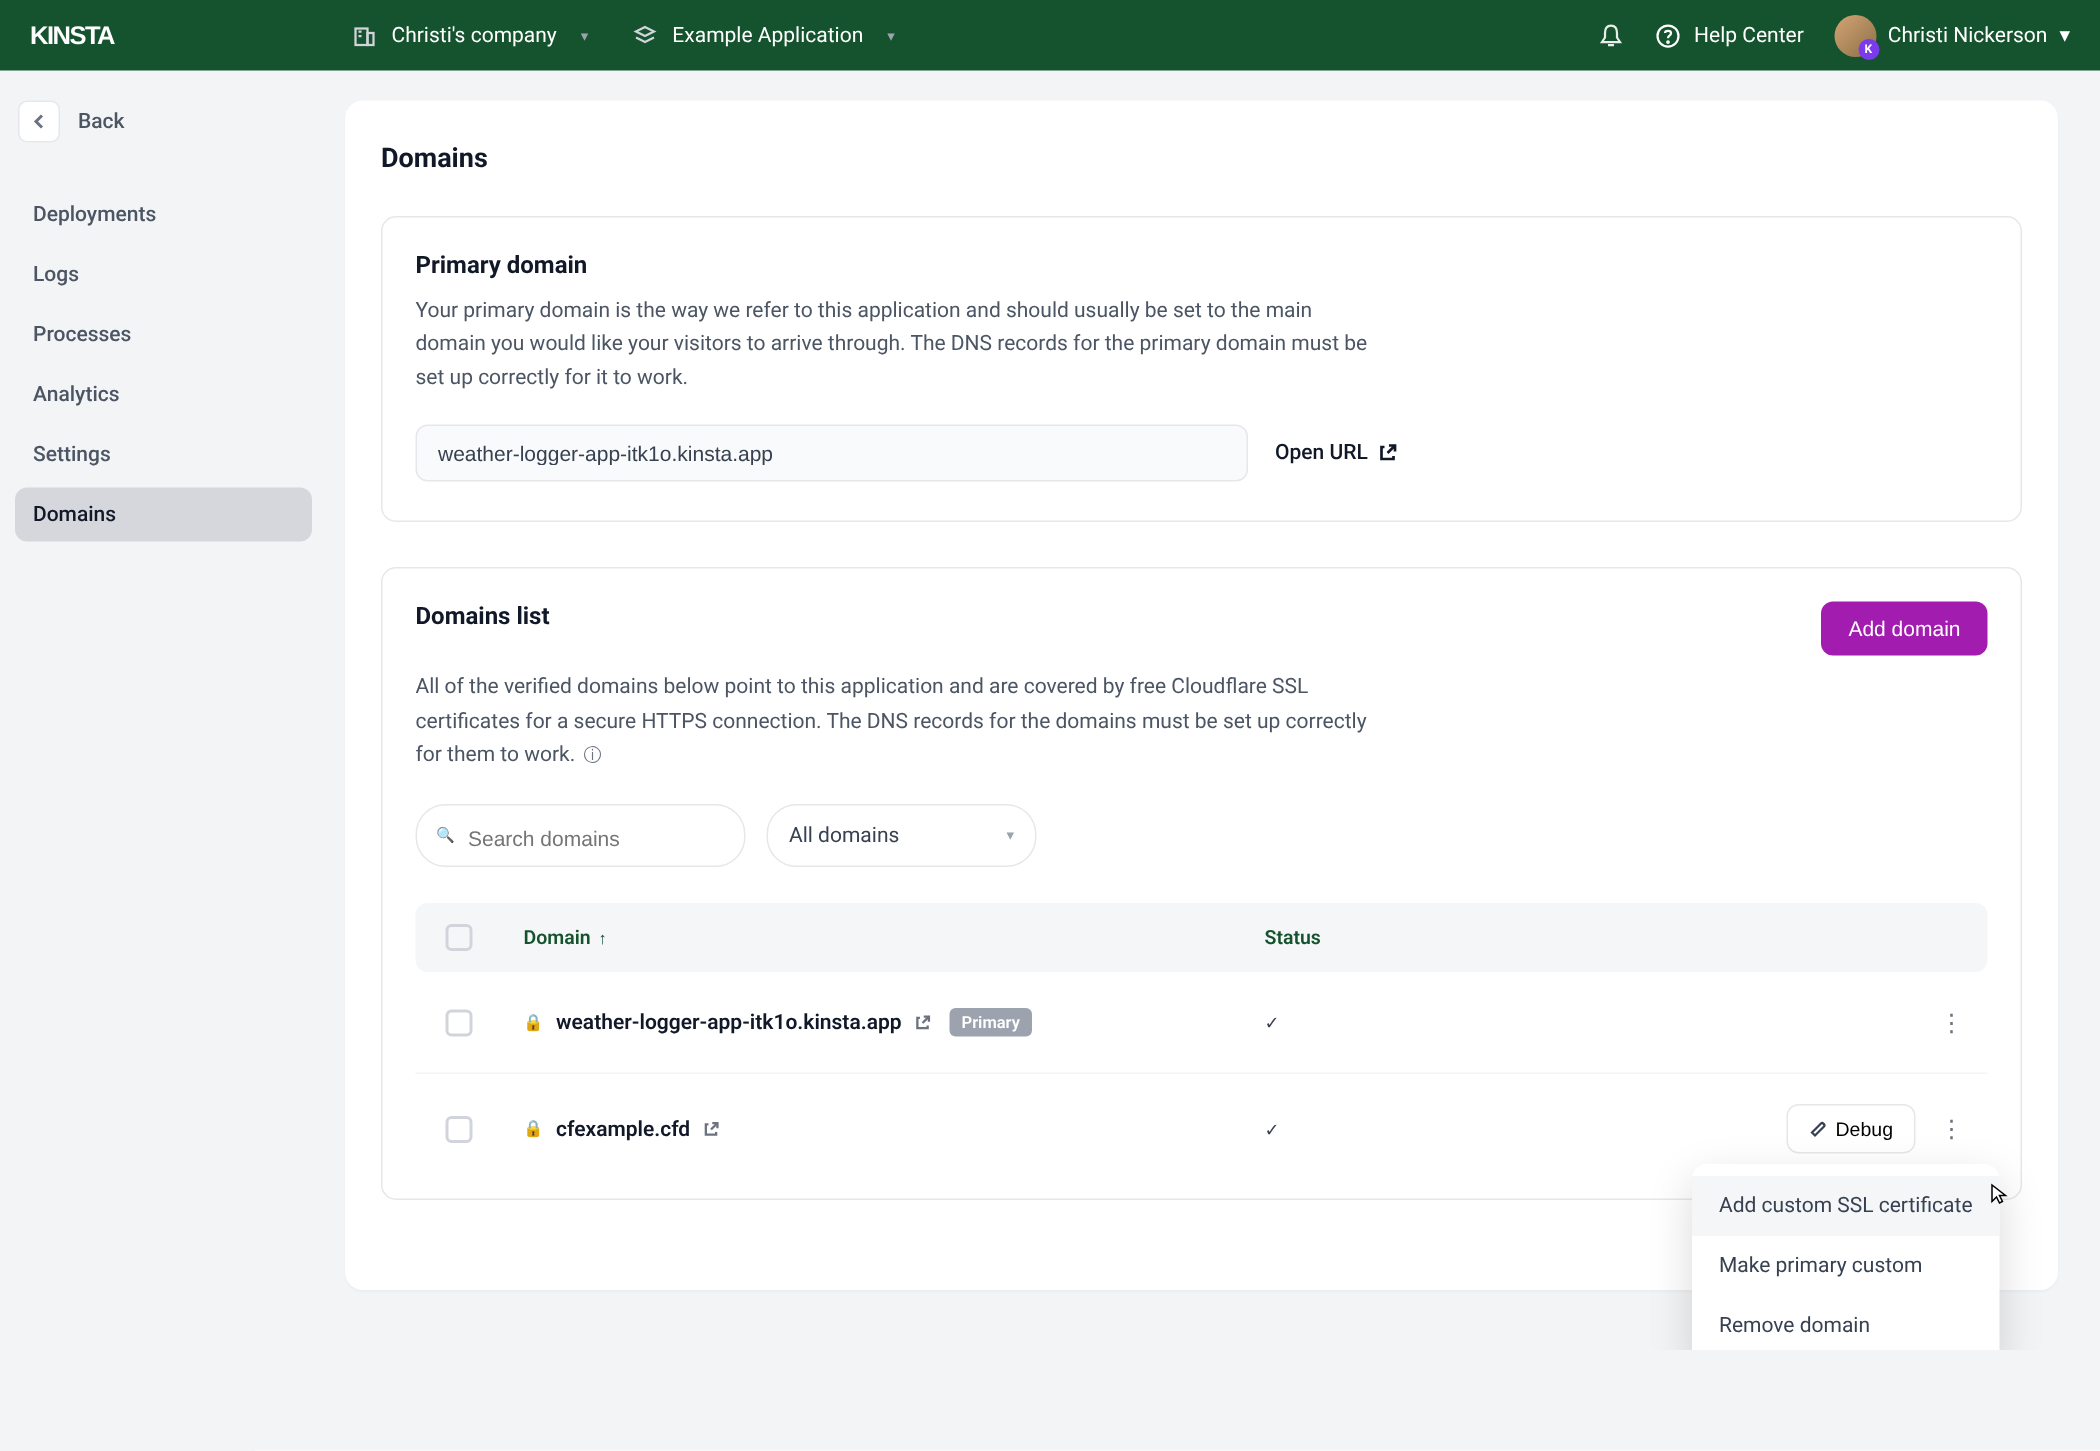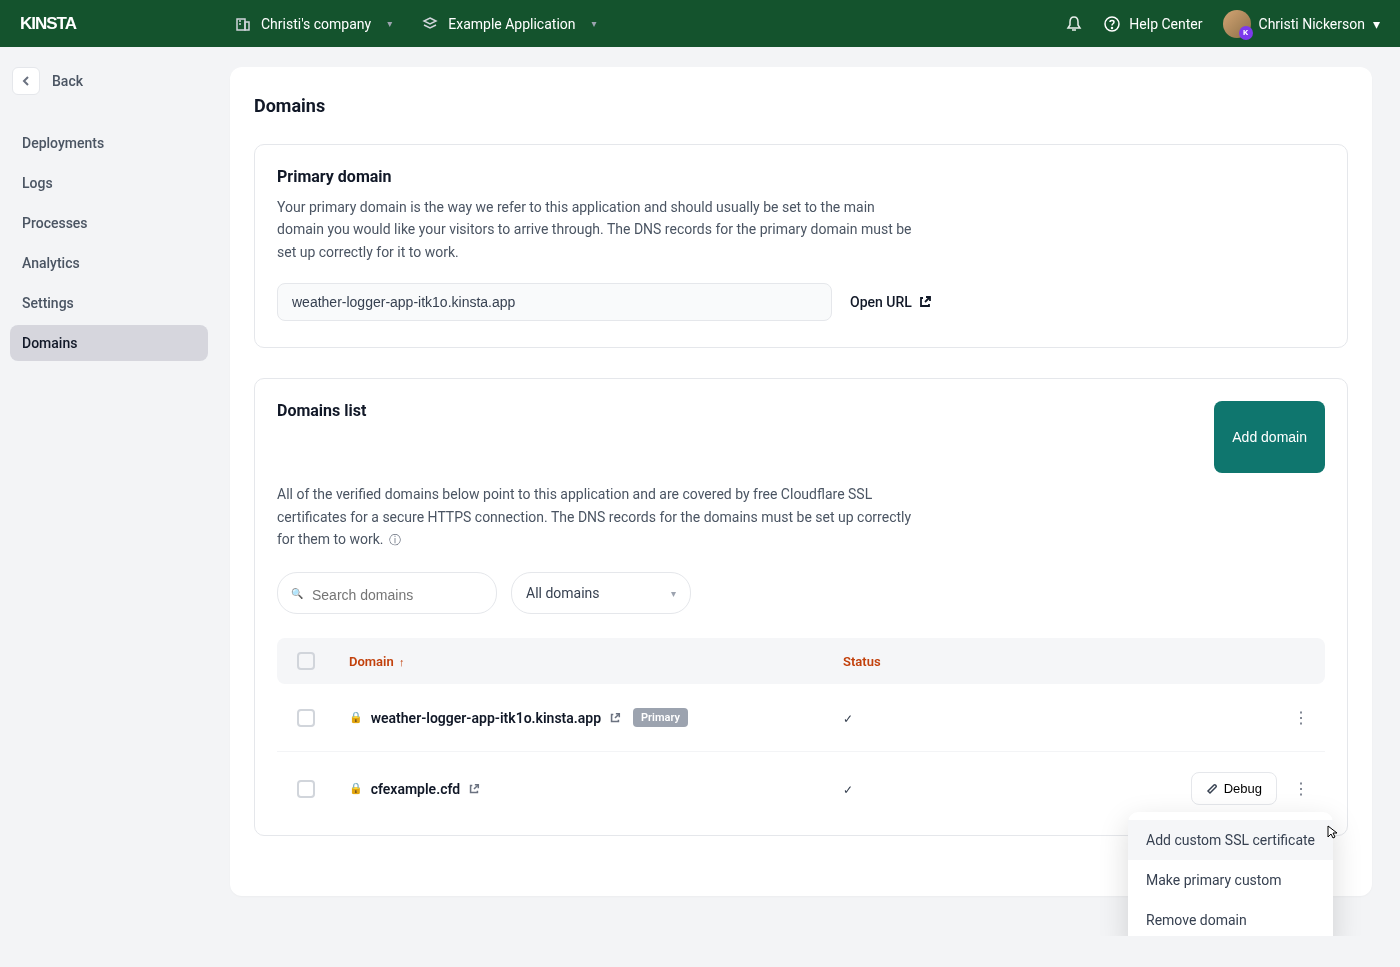--- a/index.html
+++ b/index.html
@@ -172,24 +172,24 @@
       cursor: pointer;
       font-weight: 500;
     }
     
     .list-header-row {
       display: flex;
       align-items: flex-start;
       justify-content: space-between;
     }
     .add-domain-btn {
-      background: #0f766e;
+      background: #a21caf;
       color: #fff;
       border: none;
-      padding: 28px 18px;
+      padding: 10px 18px;
       border-radius: 8px;
       font-weight: 500;
       cursor: pointer;
       font-size: 14px;
     }
     
     .filter-row {
       display: flex;
       gap: 14px;
       margin-bottom: 24px;
@@ -230,21 +230,21 @@
     .table {
       width: 100%;
     }
     .table-header {
       background: #f5f6f8;
       border-radius: 8px;
       display: grid;
       grid-template-columns: 60px 1fr 350px 120px;
       padding: 14px 12px;
       align-items: center;
-      color: #c2410c;
+      color: #14532d;
       font-weight: 600;
       font-size: 13px;
     }
     .table-row {
       display: grid;
       grid-template-columns: 60px 1fr 350px 120px;
       padding: 20px 12px;
       align-items: center;
       border-bottom: 1px solid #f3f4f6;
       position: relative;

